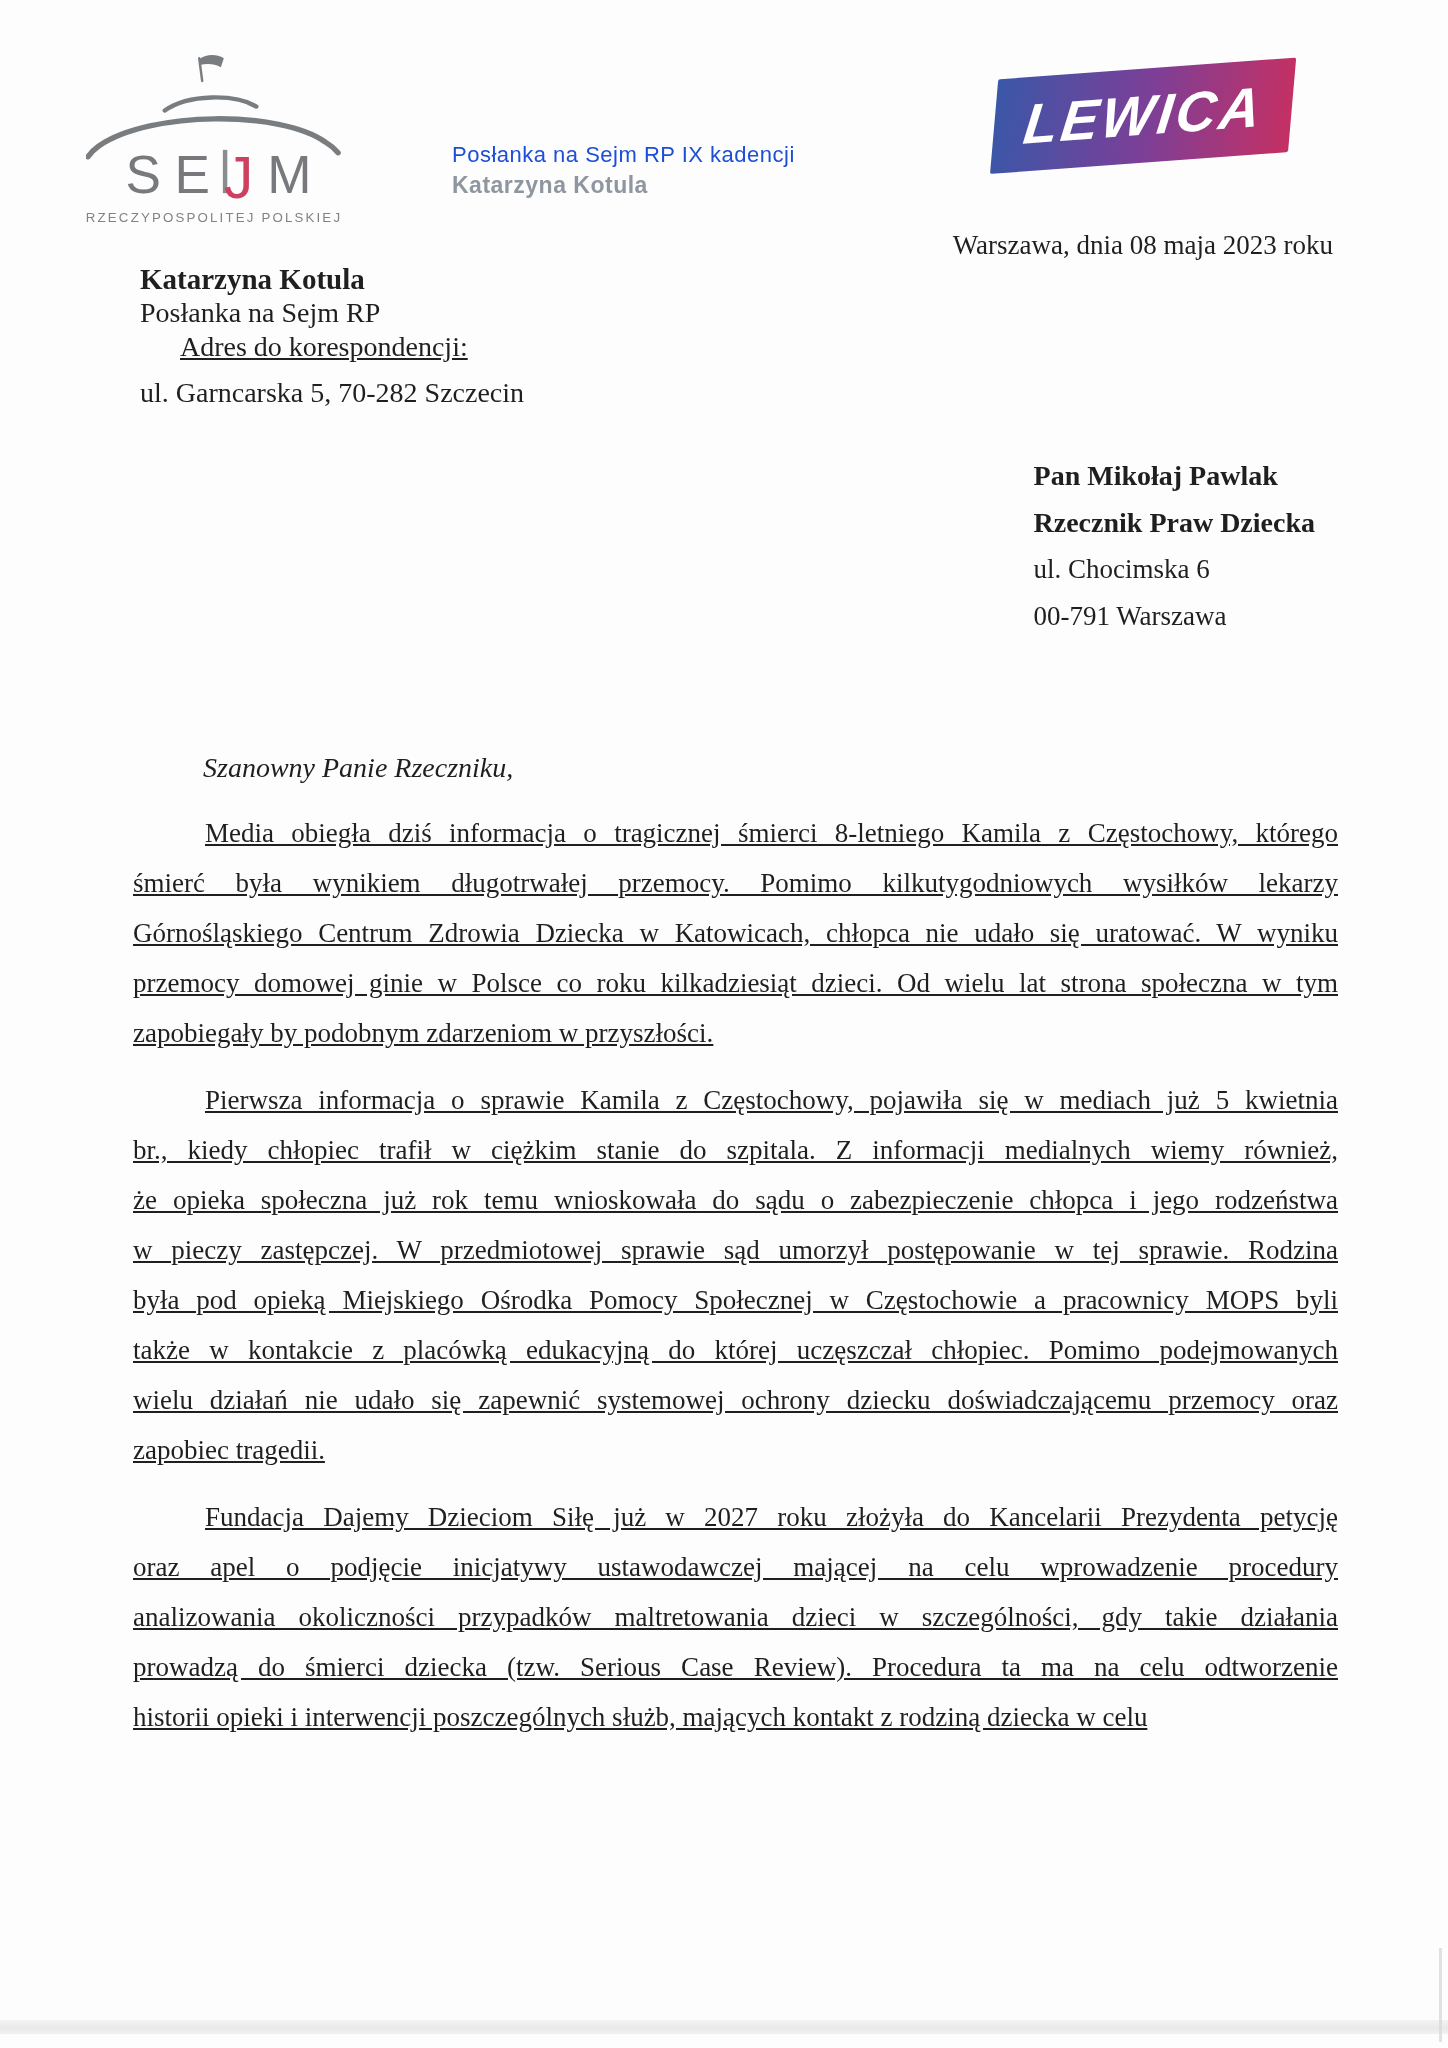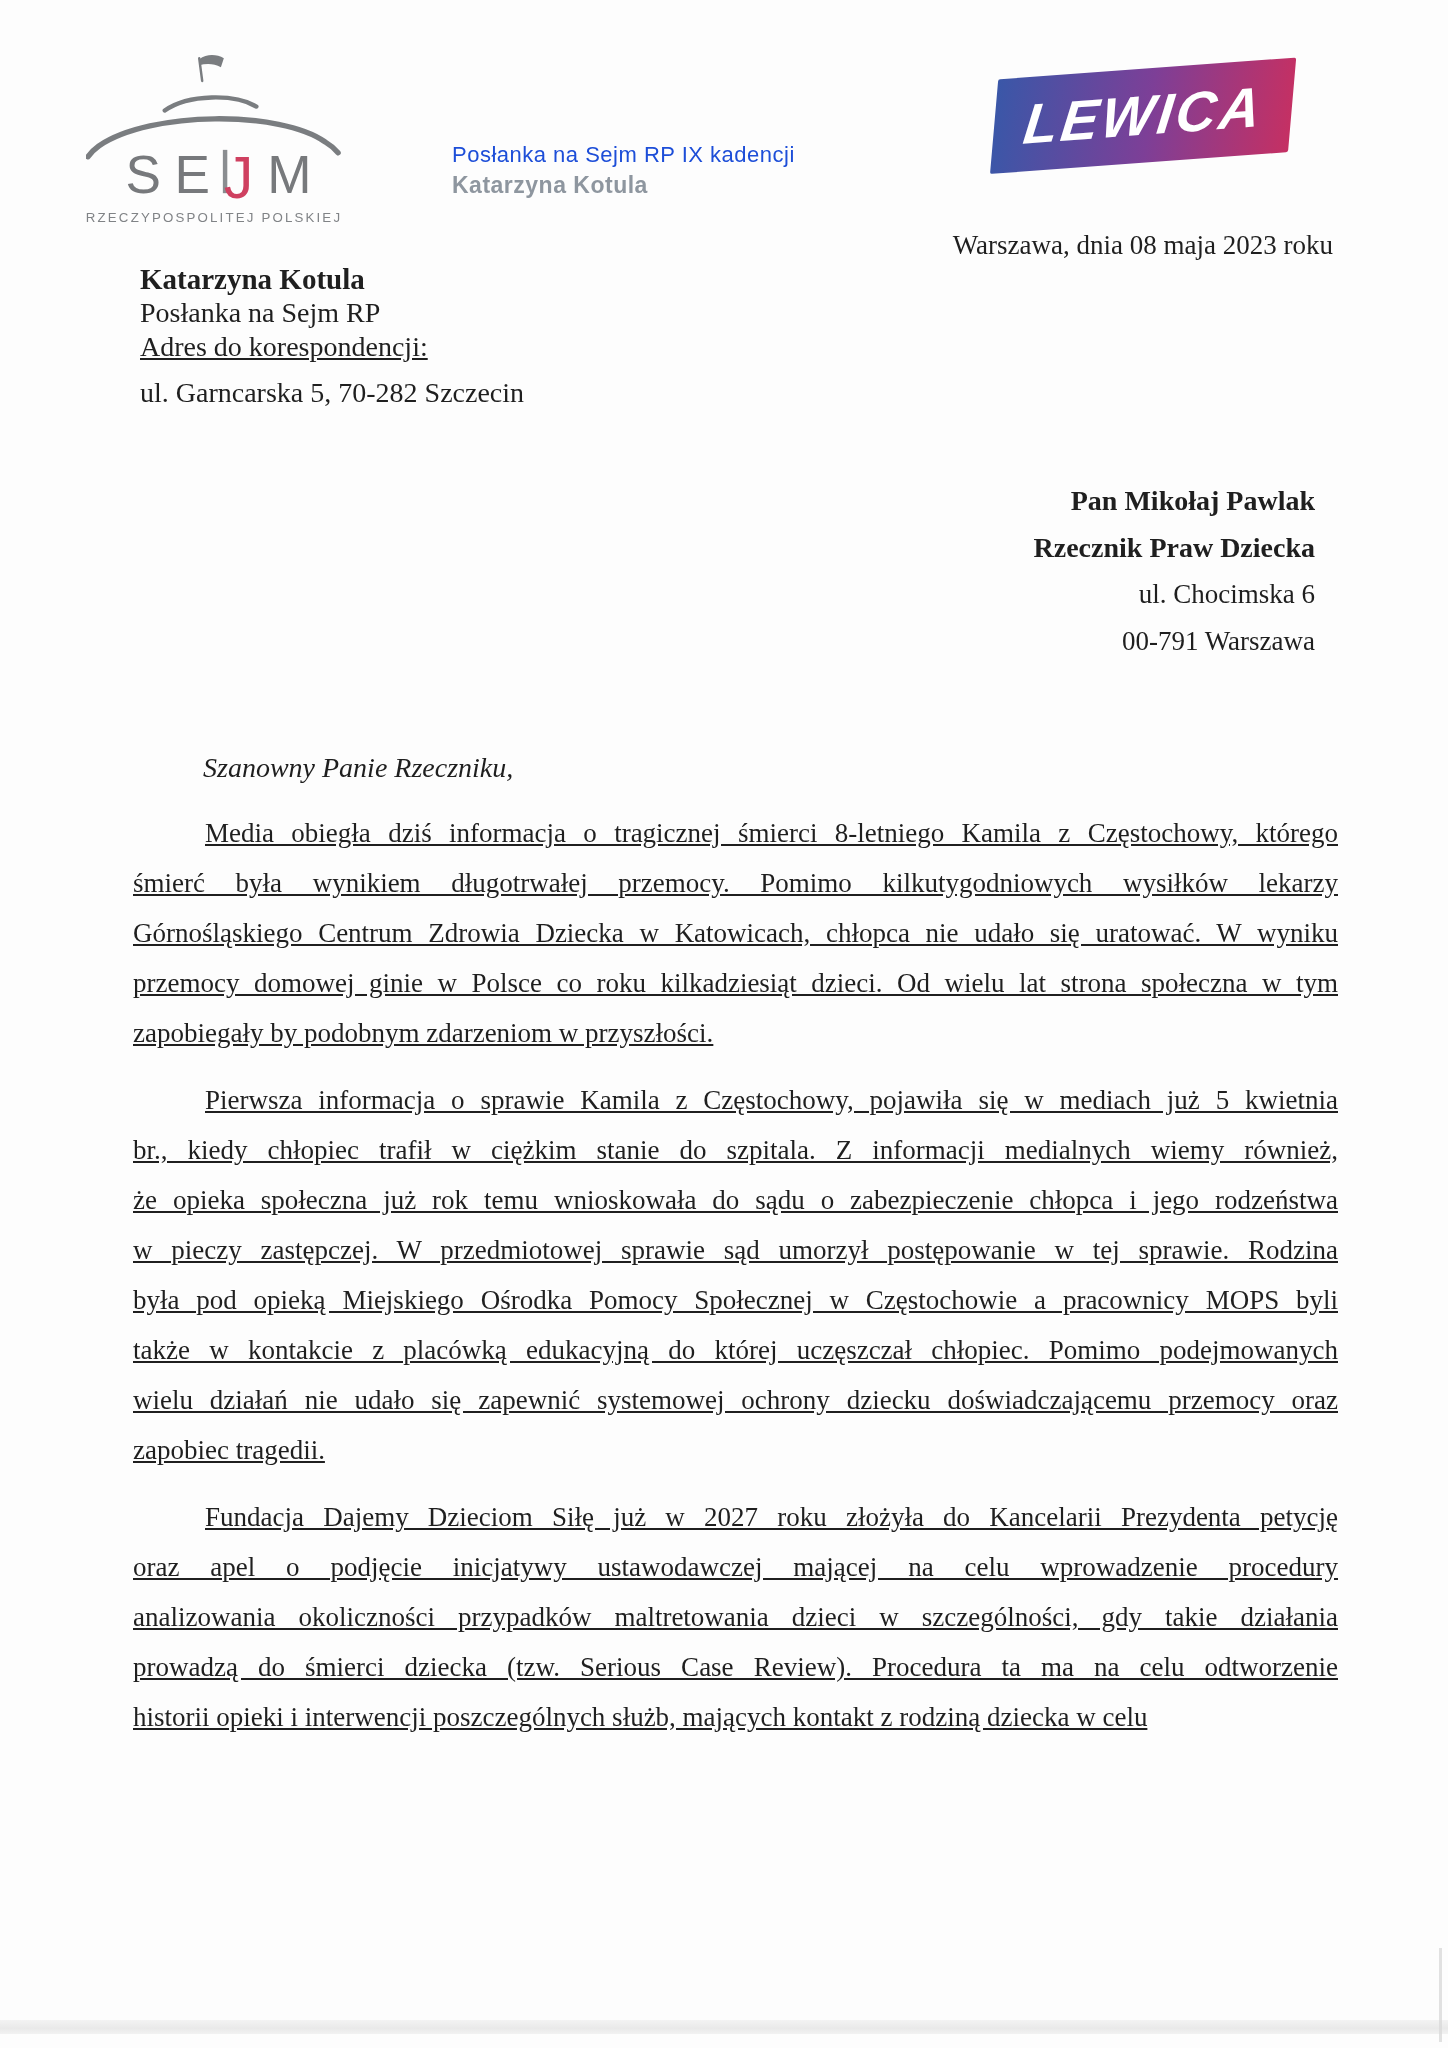--- a/index.html
+++ b/index.html
@@ -35,26 +35,26 @@
     line-height:1;
   }
   
   #date-line{
     position:absolute;right:115px;top:230px;
     font-size:27px;
   }
   
   #sender-block{position:absolute;left:140px;top:262px;font-size:28px;line-height:34px;}
   #sender-block .sender-name{font-weight:bold;font-size:29px;}
-  #sender-block .sender-address-label{text-decoration:underline;}
+  #sender-block .sender-address-label{text-decoration:underline;margin-left:40px;}
   #sender-block .sender-address{margin-top:12px;}
   
   #recipient-block{
-    position:absolute;right:133px;top:477px;
-    text-align:right;font-size:27px;line-height:47px;
+    position:absolute;right:133px;top:452px;
+    text-align:left;font-size:27px;line-height:47px;
   }
   #recipient-block .r-bold{font-weight:bold;font-size:28px;}
   
   #salutation{
     position:absolute;left:133px;top:752px;
     font-size:28px;text-indent:70px;font-style:italic;
   }
   #letter-body{
     position:absolute;left:133px;top:808px;width:1205px;
     font-size:27px;

